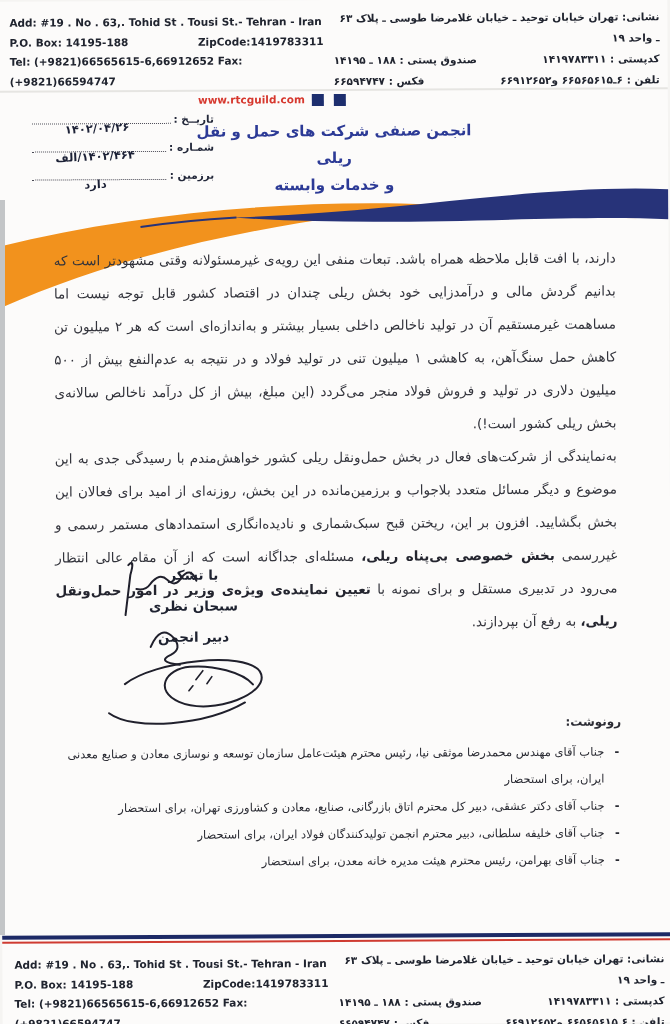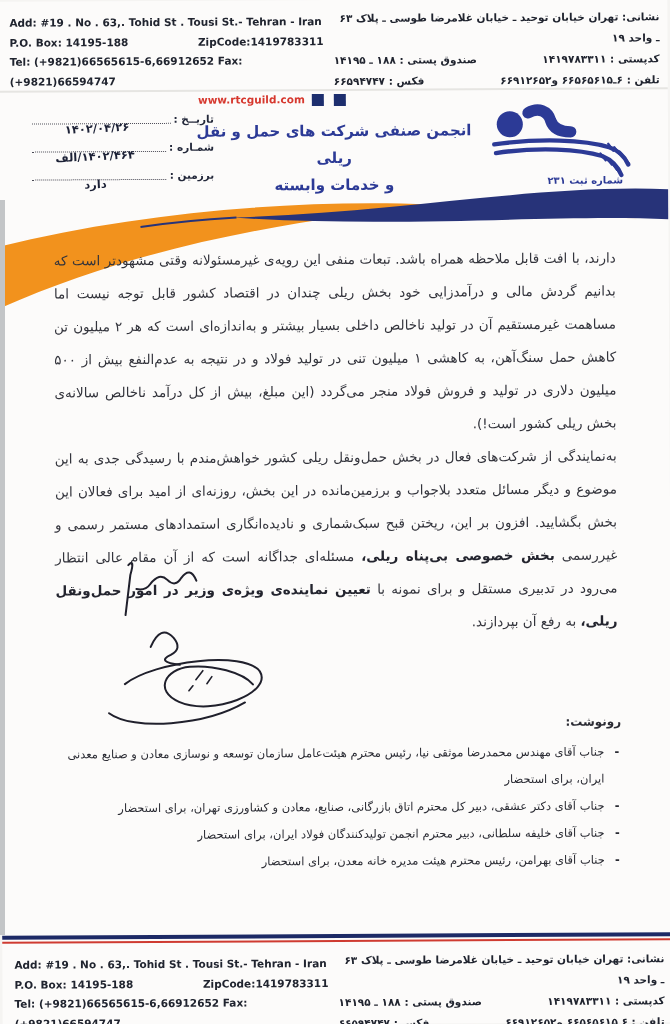--- a/index.html
+++ b/index.html
@@ -118,60 +118,44 @@
         <span class="lh-val">دارد</span>
       </span>
     </div>
   </div>
 
   <div class="lh-title">
     <div>انجمن صنفی شرکت های حمل و نقل ریلی</div>
     <div>و خدمات وابسته</div>
   </div>
 
-  <div class="lh-logo">
-    <svg width="172" height="80" viewBox="0 0 172 92">
-      <g fill="none" stroke="#2c3a96" stroke-linecap="round">
-        <circle cx="26" cy="29" r="15" fill="#2c3a96" stroke="none"></circle>
-        <path d="M47 16 C 59 9, 70 14, 73 25 C 76 34, 84 38, 96 38" stroke-width="13"></path>
-        <path d="M8 52 C 60 45, 112 47, 140 56 C 152 60, 158 67, 162 76" stroke-width="5"></path>
-        <path d="M10 62 C 60 55, 106 58, 132 66 C 144 71, 150 78, 154 88" stroke-width="5"></path>
-        <g stroke-width="2.6">
-          <path d="M139 52 l6 8"></path>
-            <path d="M146 56 l6 8"></path>
-            <path d="M152 61 l6 8"></path>
-            <path d="M157 67 l6 8"></path>
-          <path d="M130 63 l6 8"></path>
-            <path d="M137 68 l6 8"></path>
-            <path d="M143 74 l6 8"></path>
-            <path d="M148 80 l6 8"></path>
-        </g>
-      </g>
-    </svg>
-    <div class="lh-reg">شماره ثبت ۲۳۱</div>
-  </div>
 
   <svg class="swoosh" viewBox="0 0 670 128">
     <defs>
       <linearGradient id="fadeOr" x1="0" y1="0" x2="1" y2="0">
         <stop offset="0" stop-color="#f2921d" stop-opacity="0.9"></stop>
         <stop offset="1" stop-color="#f2921d" stop-opacity="0.05"></stop>
       </linearGradient>
     </defs>
     <path d="M0 62 C 140 28, 300 16, 432 22 C 300 38, 150 58, 0 124 Z" fill="#f2921d"></path>
     <path d="M430 23 C 520 24, 580 28, 638 37" stroke="url(#fadeOr)" stroke-width="2.5" fill="none"></path>
     <path d="M670 8 C 540 2, 400 30, 235 34 C 400 46, 560 32, 670 38 Z" fill="#273379"></path>
     <path d="M238 34 C 200 36, 170 39, 142 43" stroke="#273379" stroke-width="2" fill="none"></path>
   </svg>
 
   <div class="body-text">
     <p>دارند، با افت قابل ملاحظه همراه باشد. تبعات منفی این رویه‌ی غیرمسئولانه وقتی مشهودتر است که بدانیم گردش مالی و درآمدزایی خود بخش ریلی چندان در اقتصاد کشور قابل توجه نیست اما مساهمت غیرمستقیم آن در تولید ناخالص داخلی بسیار بیشتر و به‌اندازه‌ای است که هر ۲ میلیون تن کاهش حمل سنگ‌آهن، به کاهشی ۱ میلیون تنی در تولید فولاد و در نتیجه به عدم‌النفع بیش از ۵۰۰ میلیون دلاری در تولید و فروش فولاد منجر می‌گردد (این مبلغ، بیش از کل درآمد ناخالص سالانه‌ی بخش ریلی کشور است!).</p>
     <p><span>به‌نمایندگی از شرکت‌های فعال در بخش حمل‌ونقل ریلی کشور خواهش‌مندم با رسیدگی جدی به این موضوع و دیگر مسائل متعدد بلاجواب و برزمین‌مانده در این بخش، روزنه‌ای از امید برای فعالان این بخش بگشایید. افزون بر این، ریختن قبح سبک‌شماری و نادیده‌انگاری استمدادهای مستمر رسمی و غیررسمی </span><span class="b">بخش خصوصی بی‌پناه ریلی،</span><span> مسئله‌ای جداگانه است که از آن مقام عالی انتظار می‌رود در تدبیری مستقل و برای نمونه با </span><span class="b">تعیین نماینده‌ی ویژه‌ی وزیر در امور حمل‌ونقل ریلی،</span><span> به رفع آن بپردازند.</span></p>
   </div>
 
+  <div class="sig">
+    <div class="line">با تشکر</div>
+    <div class="line">سبحان نظری</div>
+    <div class="line">دبیر انجمن</div>
+  </div>
   <svg class="sig-svg" viewBox="0 0 210 185">
     <g fill="none" stroke="#20202c" stroke-width="2" stroke-linecap="round">
       <path d="M36 14 q7 -7 2 10 l-5 40"></path>
       <path d="M104 30 q-6 -15 -15 -3 q-6 10 -14 2 q-8 -8 -17 4 q-5 7 -14 5"></path>
       <path d="M58 96 q10 -23 23 -9 q9 11 -3 17 q-15 7 9 10"></path>
       <path d="M32 133 C 62 110, 152 100, 167 121 C 180 142, 120 166, 86 151 C 61 140, 72 118, 97 116 C 120 114, 150 122, 160 134"></path>
       <path d="M103 129 l7 -9 M114 133 l5 -7 M96 140 l4 -5" stroke-width="1.6"></path>
       <path d="M16 162 C 40 180, 112 175, 152 152"></path>
     </g>
   </svg>

